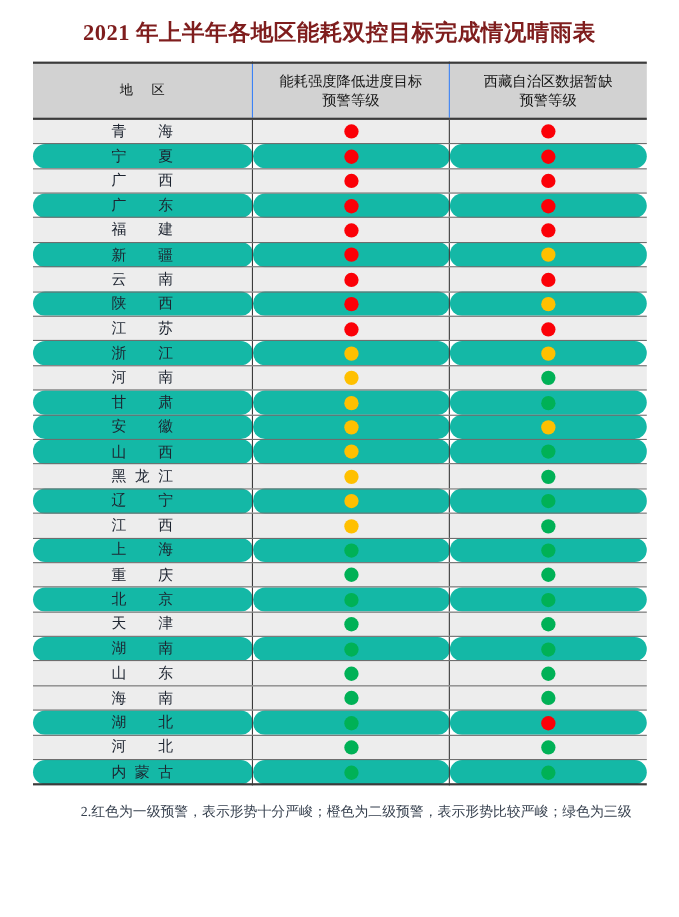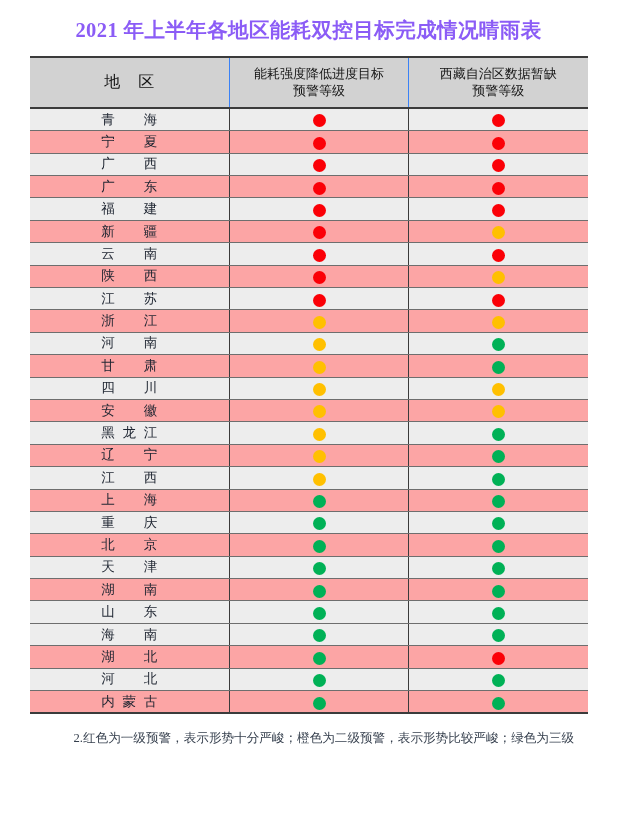--- a/index.html
+++ b/index.html
@@ -17,21 +17,21 @@
     position: relative;
   }
 
   
   .page-title {
     text-align: center;
     font-family: "Liberation Serif", "DejaVu Serif", serif;
     font-weight: bold;
     font-size: 20.5px;
     letter-spacing: 0.4px;
-    color: #8b5cf6;
+    color: #7f1d1d;
     margin: 0;
     padding: 19px 0 14px 0;
     line-height: 1.1;
     white-space: nowrap;
   }
 
   
   .table-wrap {
     margin: 0 auto;
     width: 558px;
@@ -53,37 +53,37 @@
     font-size: 13px;
     line-height: 1.32;
     padding: 7px 4px 8px 4px;
     color: #141414;
     vertical-align: middle;
     text-align: center;
   }
   thead th.region-head {
     letter-spacing: 7px;
     text-indent: 7px;
-    font-size: 16px;
+    font-size: 12px;
   }
   thead th + th { border-left: 1px solid #3b82f6; }
 
   tbody tr { height: 21.4px; }
   tbody tr td {
     border-bottom: 1px solid #6e6e6e;
     padding: 0;
     height: 21.4px;
     text-align: center;
     vertical-align: middle;
   }
   tbody tr td + td { border-left: 1px solid #3b3b3b; }
   tbody tr:last-child td { border-bottom: none; }
 
   tbody tr.odd  td { background: #ededed; }
-  tbody tr.even td { background: #fca5a5; }
+  tbody tr.even td { background: #14b8a6; border-radius: 11px; }
 
   td.region-cell {
     font-size: 13.5px;
     color: #1d2430;
     letter-spacing: 0px;
     white-space: nowrap;
   }
   td.region-cell .rname {
     display: inline-block;
     min-width: 56px;
@@ -196,29 +196,29 @@
         <tr class="odd">
           <td class="region-cell"><span class="rname">河　南</span></td>
           <td><span class="dot orange"></span></td>
           <td><span class="dot green"></span></td>
         </tr>
         <tr class="even">
           <td class="region-cell"><span class="rname">甘　肃</span></td>
           <td><span class="dot orange"></span></td>
           <td><span class="dot green"></span></td>
         </tr>
-        <tr class="odd">
-          <td class="region-cell"><span class="rname">四　川</span></td>
-          <td><span class="dot orange"></span></td>
-          <td><span class="dot orange"></span></td>
-        </tr>
         <tr class="even">
           <td class="region-cell"><span class="rname">安　徽</span></td>
           <td><span class="dot orange"></span></td>
           <td><span class="dot orange"></span></td>
+        </tr>
+        <tr class="even">
+          <td class="region-cell"><span class="rname">山　西</span></td>
+          <td><span class="dot orange"></span></td>
+          <td><span class="dot green"></span></td>
         </tr>
         <tr class="odd">
           <td class="region-cell"><span class="rname">黑龙江</span></td>
           <td><span class="dot orange"></span></td>
           <td><span class="dot green"></span></td>
         </tr>
         <tr class="even">
           <td class="region-cell"><span class="rname">辽　宁</span></td>
           <td><span class="dot orange"></span></td>
           <td><span class="dot green"></span></td>

